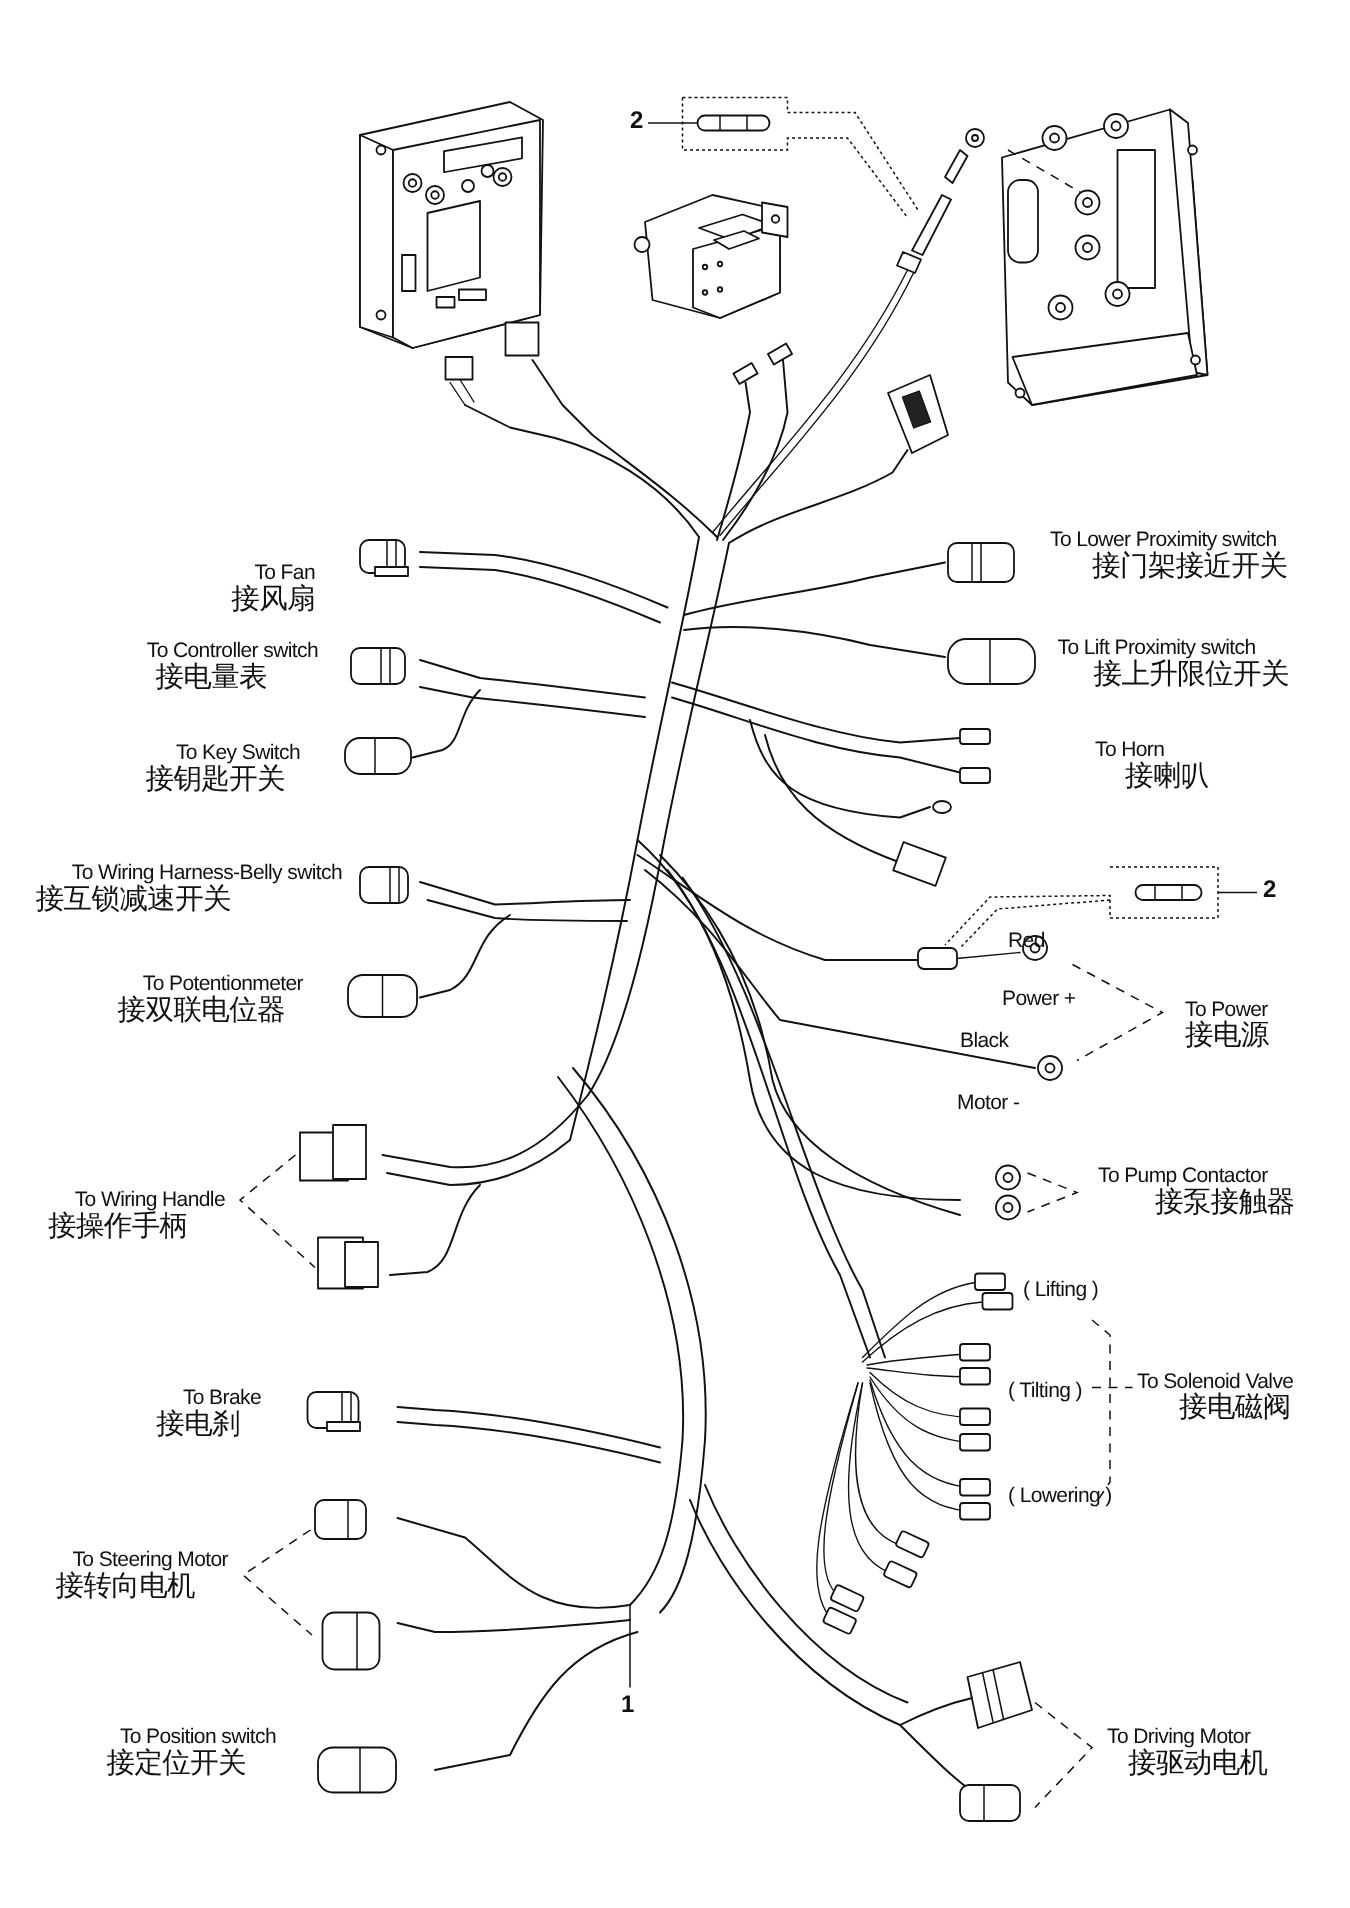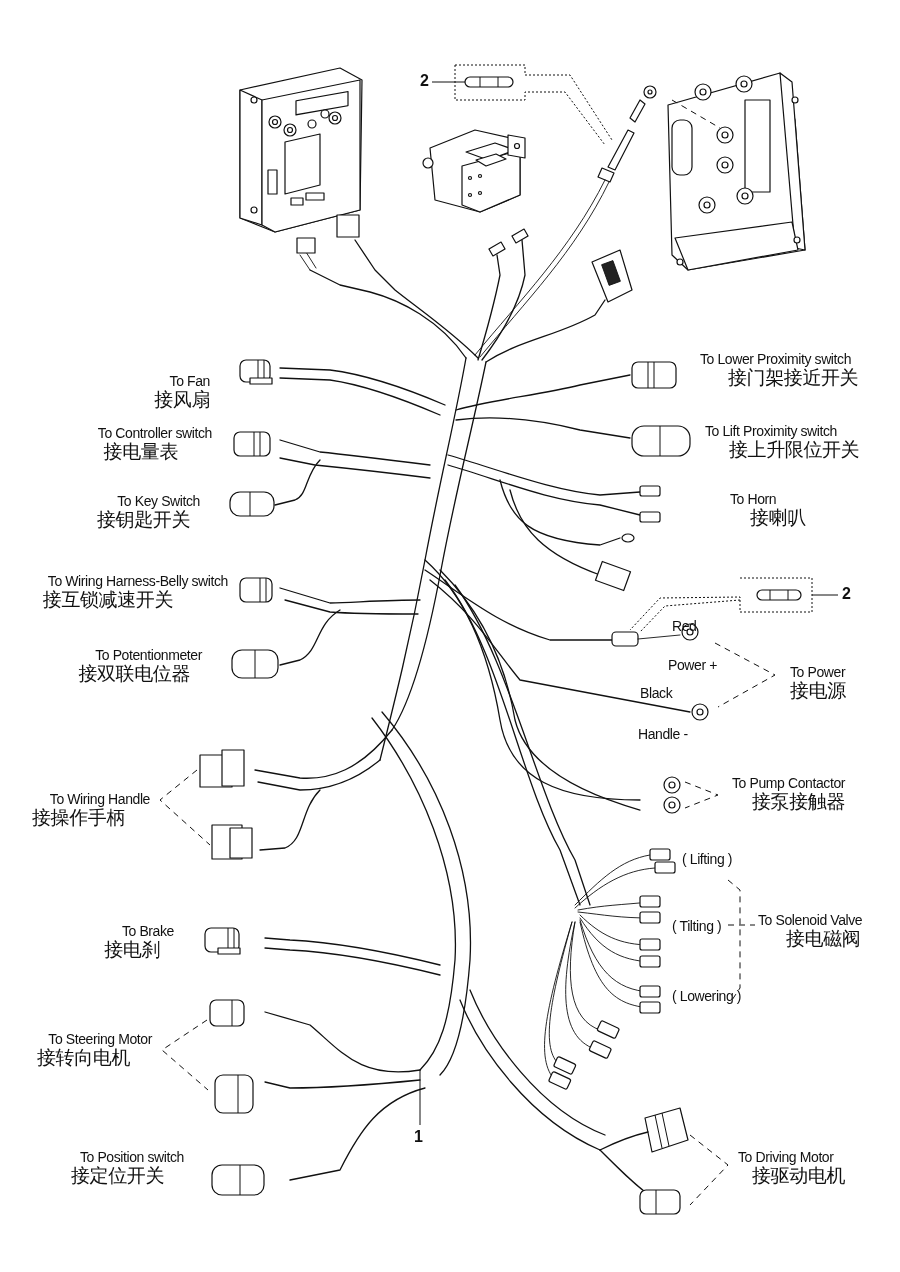--- a/index.html
+++ b/index.html
@@ -310,21 +310,21 @@
 <div class="lbl r" style="right:688px; top:424px;">
   <span class="en">To Controller switch</span>
     <span class="zh" style="margin-right:34px">接电量表</span>
   </div>
 <div class="lbl r" style="right:700px; top:492px;">
   <span class="en">To Key Switch</span>
     <span class="zh" style="margin-right:10px">接钥匙开关</span>
   </div>
 <div class="lbl r" style="right:672px; top:572px;">
   <span class="en">To  Wiring Harness-Belly switch</span>
-    <span class="zh" style="margin-right:55px">接互锁减速开关</span>
+    <span class="zh" style="margin-right:74px">接互锁减速开关</span>
   </div>
 <div class="lbl r" style="right:698px; top:646px;">
   <span class="en">To Potentionmeter</span>
     <span class="zh" style="margin-right:12px">接双联电位器</span>
   </div>
 <div class="lbl r" style="right:750px; top:790px;">
   <span class="en">To Wiring Handle</span>
     <span class="zh" style="margin-right:25px">接操作手柄</span>
   </div>
 <div class="lbl r" style="right:726px; top:922px;">
@@ -351,31 +351,31 @@
 <div class="lbl" style="left:730px; top:490px;">
   <span class="en">To Horn</span>
     <span class="zh" style="margin-left:20px">接喇叭</span>
   </div>
 <div class="lbl" style="left:790px; top:663px;">
   <span class="en">To Power</span>
     <span class="zh">接电源</span>
   </div>
 <div class="lbl" style="left:732px; top:774px;">
   <span class="en">To Pump Contactor</span>
-    <span class="zh" style="margin-left:20px">接泵接触器</span>
+    <span class="zh" style="margin-left:38px">接泵接触器</span>
   </div>
 <div class="lbl" style="left:758px; top:911px;">
   <span class="en">To Solenoid Valve</span>
     <span class="zh" style="margin-left:28px">接电磁阀</span>
   </div>
 <div class="lbl" style="left:738px; top:1148px;">
   <span class="en">To Driving Motor</span>
     <span class="zh" style="margin-left:14px">接驱动电机</span>
   </div>
 
 <div class="small" style="left:672px; top:618px;">Red</div>
 <div class="small" style="left:668px; top:657px;">Power +</div>
 <div class="small" style="left:640px; top:685px;">Black</div>
-<div class="small" style="left:638px; top:726px;">Handle -</div>
+<div class="small" style="left:638px; top:726px;">Motor -</div>
 
 <div class="small" style="left:682px; top:851px;">( Lifting )</div>
 <div class="small" style="left:672px; top:918px;">( Tilting )</div>
 <div class="small" style="left:672px; top:988px;">( Lowering )</div>
 
 </body></html>

